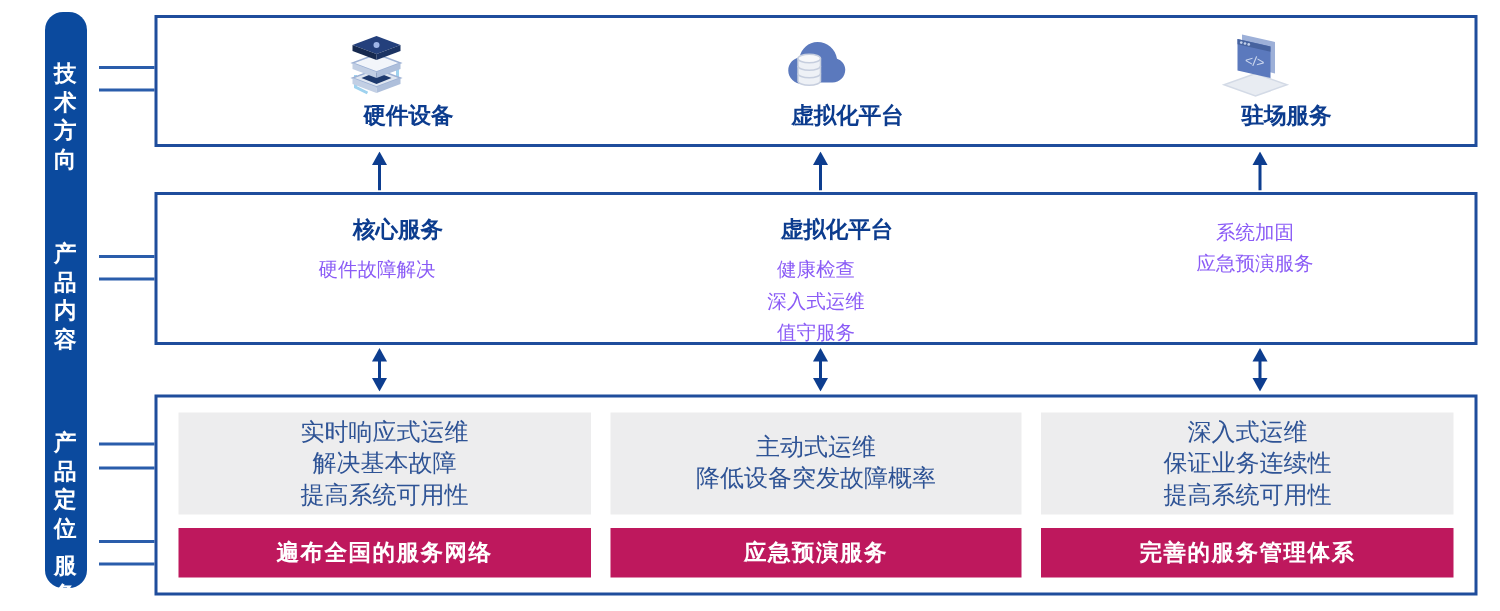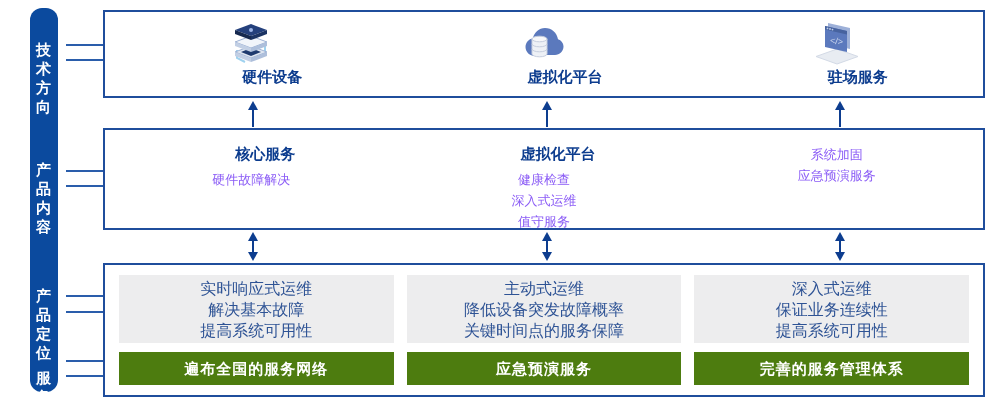--- a/index.html
+++ b/index.html
@@ -39,21 +39,21 @@
   .svc-title { font-size:15px; font-weight:bold; color:#0c3c8e; line-height:20px; margin-bottom:5px;padding-left:28px; }
   .svc-line { font-size:13px; color:#8b5cf6; line-height:21px; }
   
   .pos-col { flex:1; display:flex; flex-direction:column; min-width:0; }
   .gray-box {
     background:#ededee; height:72px; display:flex; flex-direction:column;
     justify-content:center; text-align:center;
   }
   .gray-line { font-size:16px; color:#2e5395; line-height:21px; }
   .blue-bar {
-    margin-top:9px; height:33px; background:#4d7c0f; color:#ffffff;
+    margin-top:9px; height:33px; background:#be185d; color:#ffffff;
     font-weight:bold; font-size:15px; text-align:center; line-height:33px;
     letter-spacing:1px;
   }
   
   .arrow { position:absolute; }
   .a-up { top:101px; }
   .a-dbl { top:232px; }
   .ax0 { left:247px; } .ax1 { left:541px; } .ax2 { left:834px; }
 </style>
 </head>
@@ -185,21 +185,20 @@
         <div class="gray-line">实时响应式运维</div>
         <div class="gray-line">解决基本故障</div>
         <div class="gray-line">提高系统可用性</div>
       </div>
       <div class="blue-bar">遍布全国的服务网络</div>
     </div>
     <div class="pos-col">
       <div class="gray-box">
         <div class="gray-line">主动式运维</div>
         <div class="gray-line">降低设备突发故障概率</div>
-        <div class="gray-line">关键时间点的服务保障</div>
       </div>
       <div class="blue-bar">应急预演服务</div>
     </div>
     <div class="pos-col">
       <div class="gray-box">
         <div class="gray-line">深入式运维</div>
         <div class="gray-line">保证业务连续性</div>
         <div class="gray-line">提高系统可用性</div>
       </div>
       <div class="blue-bar">完善的服务管理体系</div>

